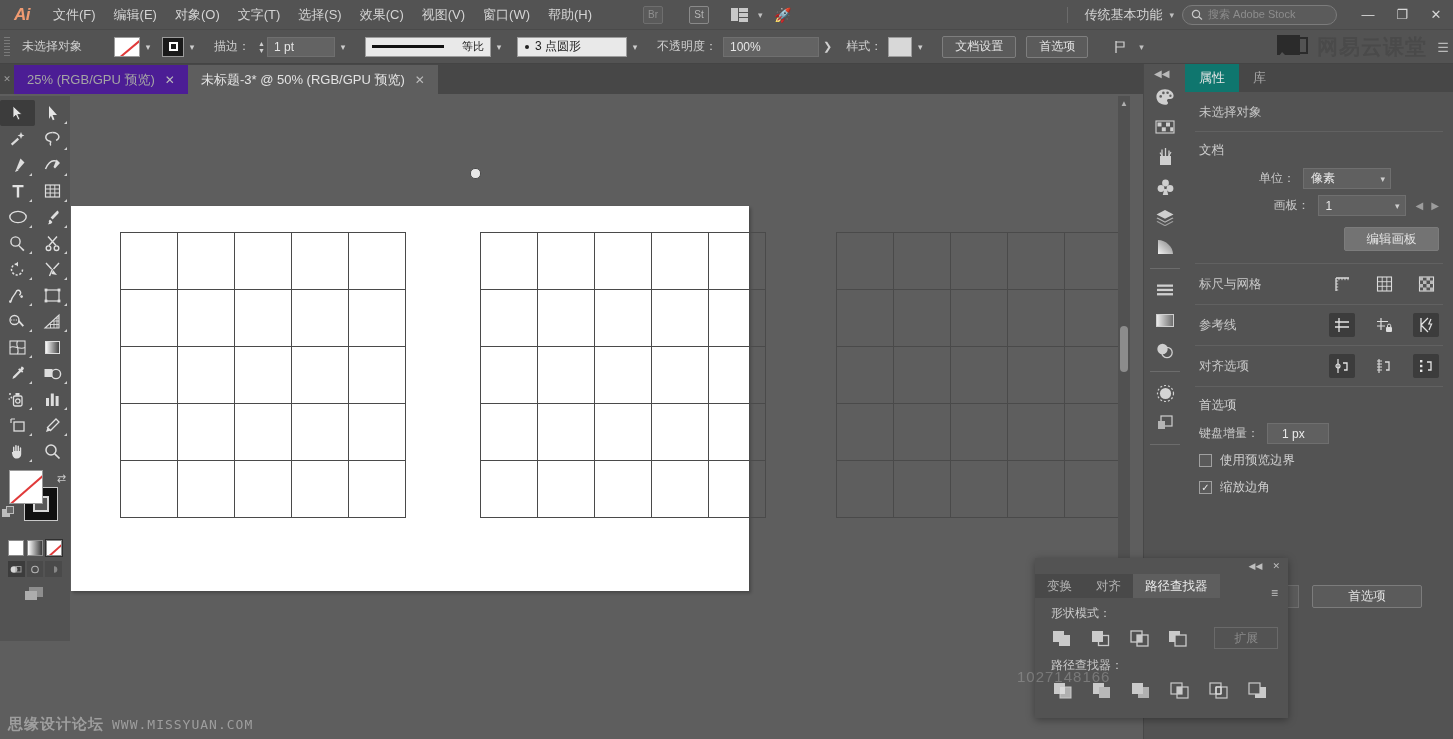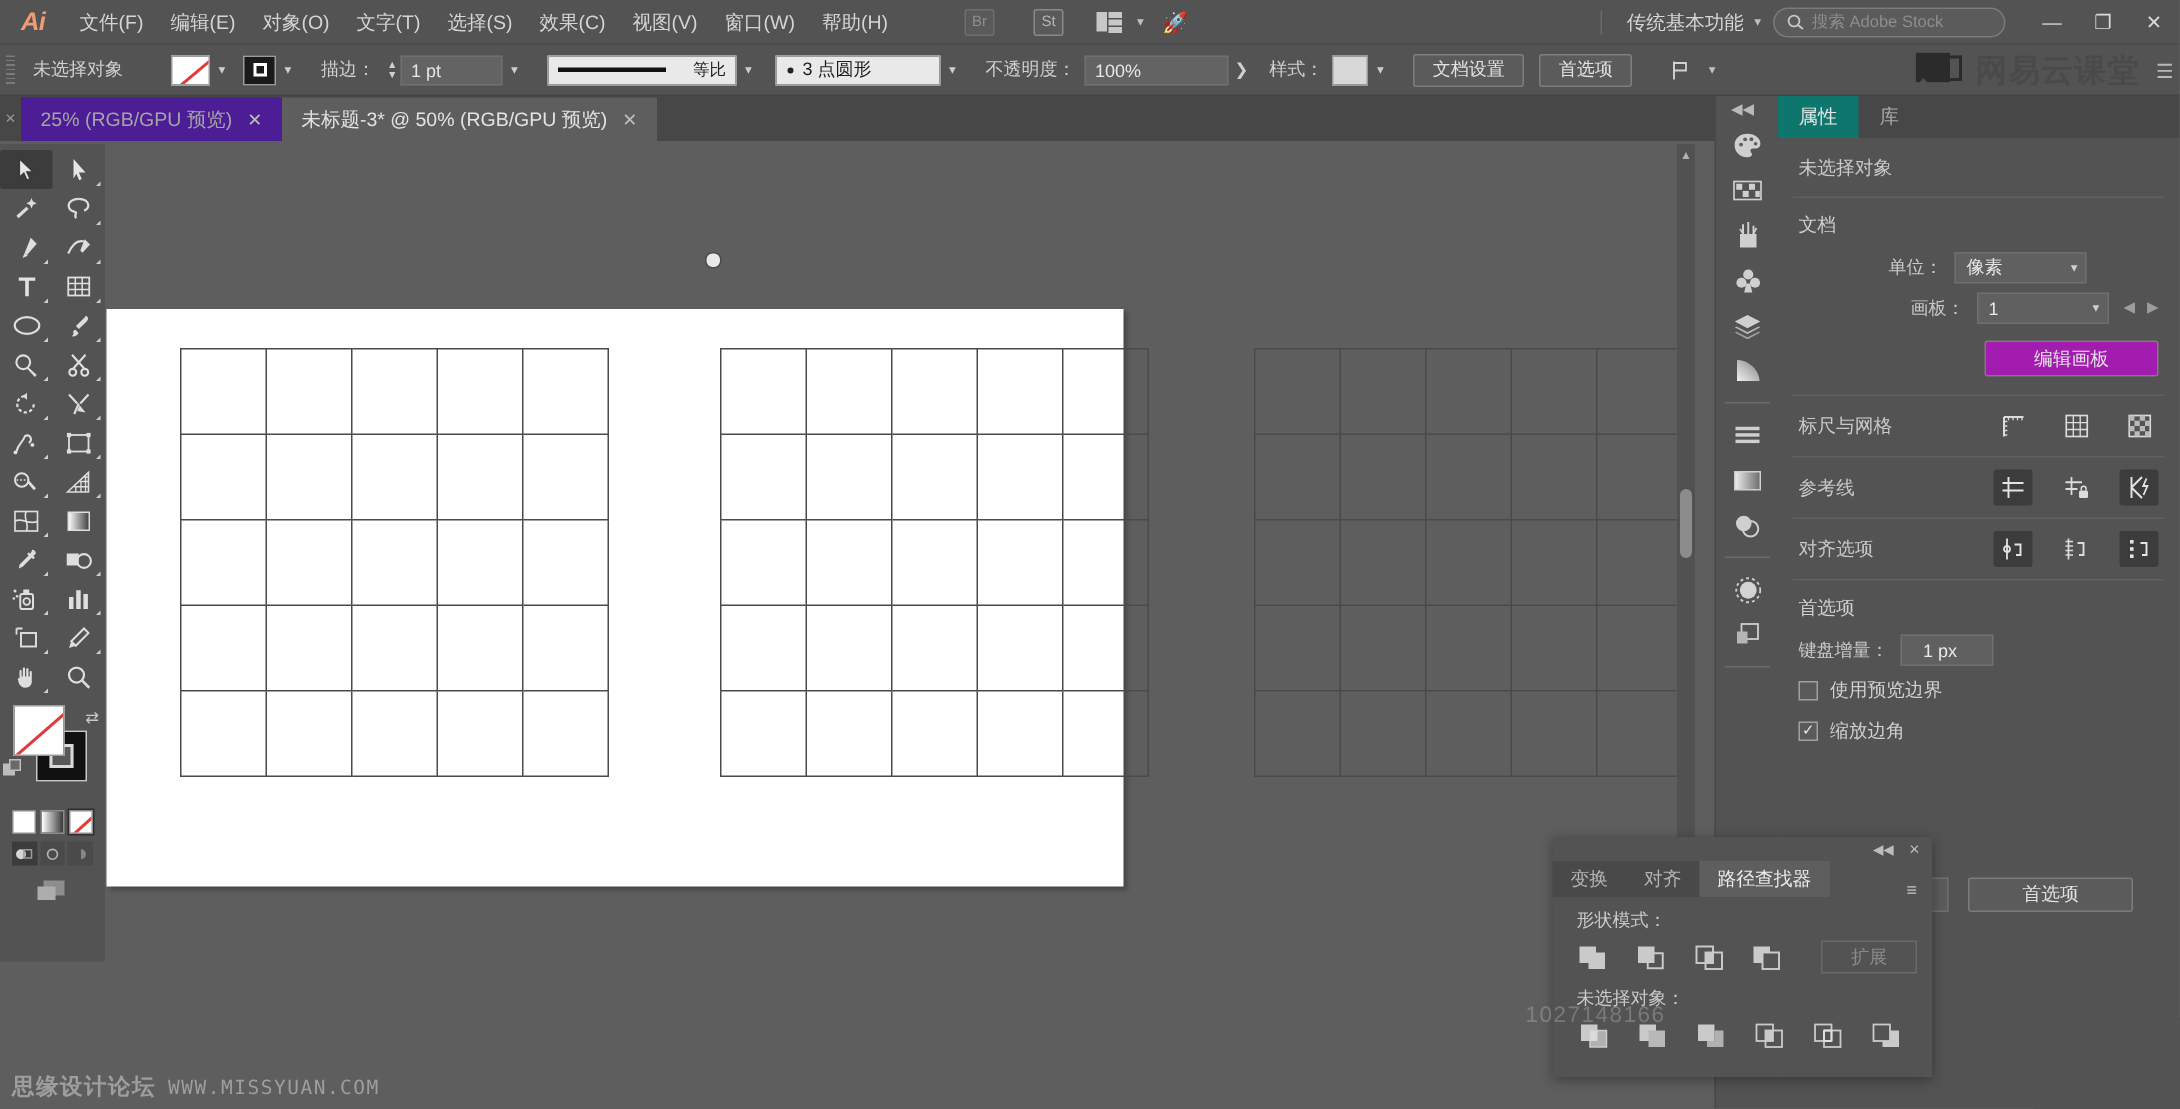--- a/index.html
+++ b/index.html
@@ -254,22 +254,22 @@
   .pp-row { display: flex; align-items: center; padding: 3px 14px; gap: 8px; }
   .pp-row .lbl { color: #c9c9c9; font-size: 12px; text-align: right; flex: 1; white-space: nowrap; }
   .pp-select {
     width: 88px; height: 21px; background: #606060; border: 1px solid #6f6f6f;
     display: flex; align-items: center; justify-content: space-between;
     padding: 0 5px 0 7px; color: #e8e8e8; font-size: 12px;
   }
   .pp-select .cv { color: #cecece; font-size: 9px; }
   .pp-navarrows { display:flex; gap:8px; color:#9c9c9c; font-size:10px; padding-left:2px; }
   .pp-btn {
-    margin: 8px 14px 4px auto; width: 116px; height: 24px; border: 1px solid #7c7c7c;
-    border-radius: 2px; background: #a21caf; color: #e4e4e4; font-size: 12.5px;
+    margin: 8px 14px 4px auto; width: 95px; height: 24px; border: 1px solid #7c7c7c;
+    border-radius: 2px; background: #737373; color: #e4e4e4; font-size: 12.5px;
     display: flex; align-items: center; justify-content: center;
   }
   .pp-icon-row { display:flex; align-items:center; padding: 8px 14px; gap: 10px; }
   .pp-icon-row .lbl { color:#c9c9c9; font-size:12.5px; flex:1; }
   .ibtn {
     width: 26px; height: 24px; margin-left: 6px; display:flex;
     align-items:center; justify-content:center; color:#dcdcdc; border-radius:2px;
   }
   .ibtn.on { background: #3c3c3c; }
   .pp-num {
@@ -1127,21 +1127,21 @@
       </div>
       <div class="pf-b">
         <svg width="21" height="19" viewBox="0 0 21 19">
             <path d="M2 2h11v4H8v7H2z" fill="#cacaca"></path>
             <rect x="8" y="6" width="11" height="11" fill="none" stroke="#cacaca" stroke-width="1.3"></rect>
           </svg>
       </div>
       <div class="pf-expand">扩展</div>
     </div>
 
-    <div class="pf-label">未选择对象：</div>
+    <div class="pf-label">路径查找器：</div>
     <div class="pf-btns" style="gap:5px">
       <div class="pf-b">
         <svg width="21" height="19" viewBox="0 0 21 19">
             <rect x="2" y="2" width="11" height="11" fill="#cacaca"></rect>
             <rect x="8" y="6" width="11" height="11" fill="#b0b0b0" stroke="#cacaca" stroke-width="1"></rect>
             <path d="M8 6h5v7H8z" fill="#dadada"></path>
           </svg>
       </div>
       <div class="pf-b">
         <svg width="21" height="19" viewBox="0 0 21 19">

